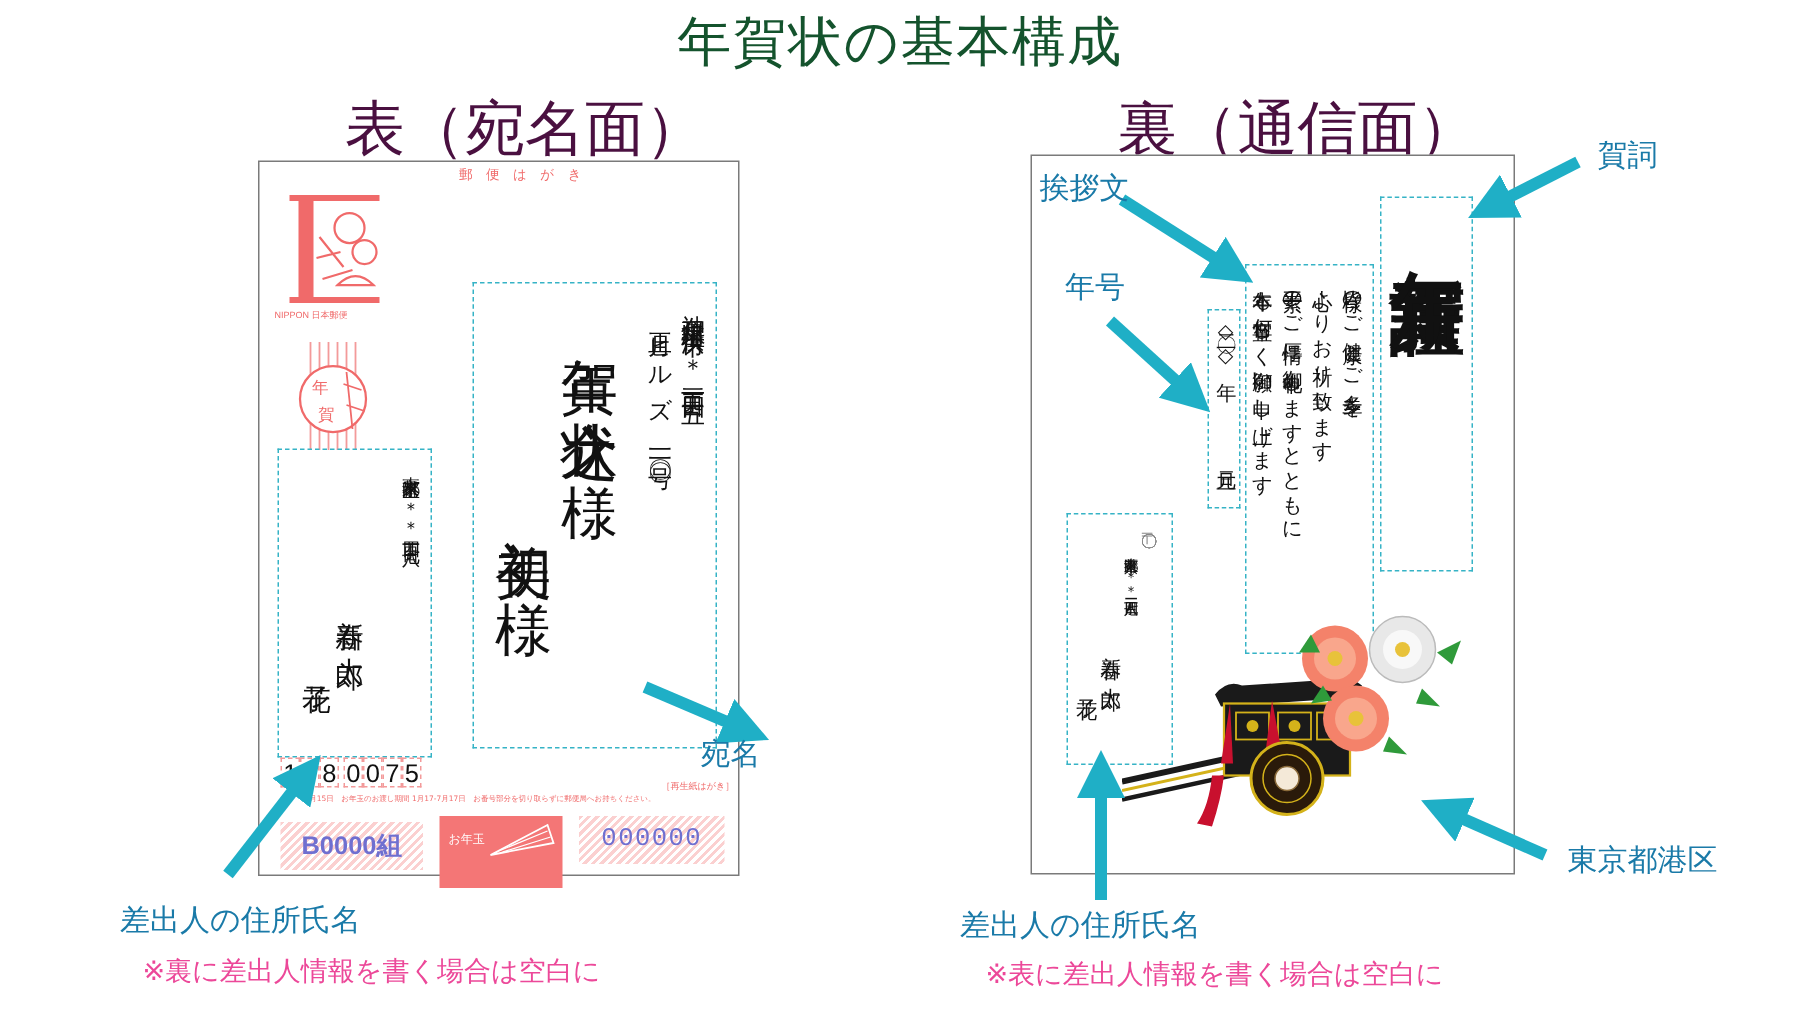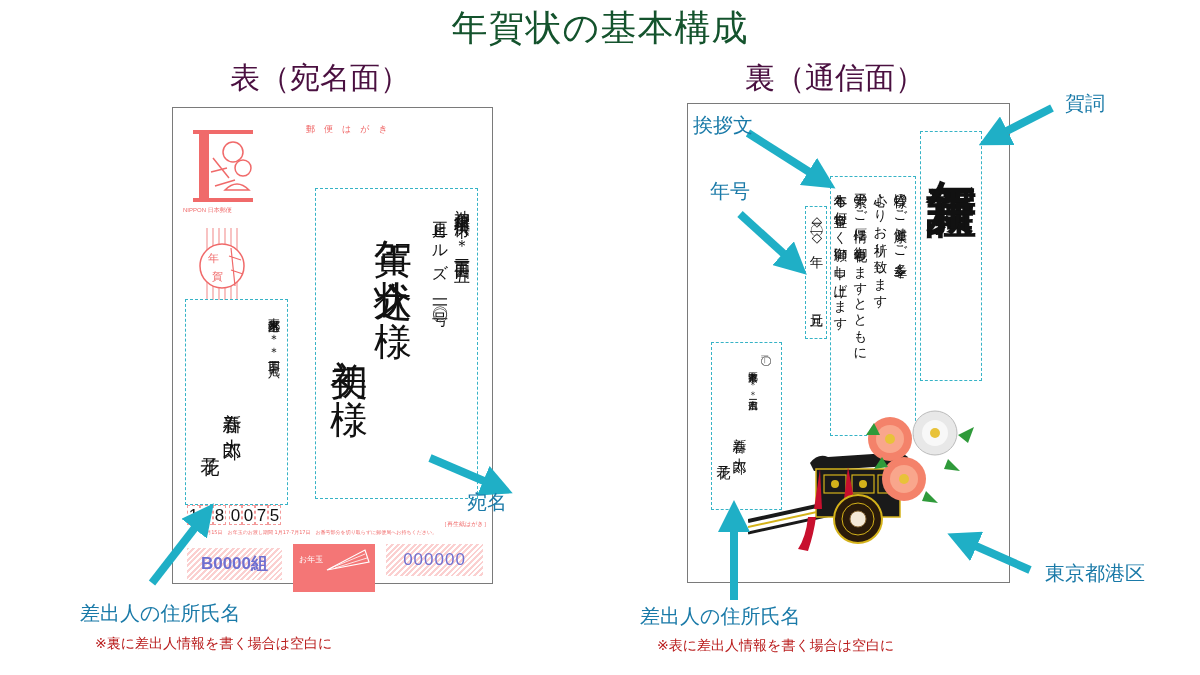--- a/index.html
+++ b/index.html
@@ -1,25 +1,25 @@
 <!DOCTYPE html>
 <html><head>
 <meta charset="utf-8">
 <style>
   html, body { margin:0; padding:0; }
   body { width:1200px; height:675px; background:#ffffff; position:relative; overflow:hidden;
          font-family:"DejaVu Sans", sans-serif; }
   .abs { position:absolute; }
   .title { left:0; width:1200px; top:4px; text-align:center; font-size:36px; color:#14532d; letter-spacing:1px; }
-  .subtitle { font-size:30px; color:#4a1040; top:58px; }
+  .subtitle { font-size:40px; color:#4a1040; top:58px; }
   .card { border:1.5px solid #7a7a7a; background:#fff; box-sizing:border-box; }
   .dash { border:1.5px dashed #36b3c6; box-sizing:border-box; }
   .vert { writing-mode:vertical-rl; text-orientation:upright; font-family:"DejaVu Serif", serif; color:#111; }
   .label { color:#1a7aa8; font-size:20px; }
-  .note { color:#b91c1c; font-size:14px; }
+  .note { color:#ec4899; font-size:18px; }
   .red { color:#f06a6a; }
   .zip-box { display:inline-block; width:20px; height:26px; border:1.5px solid #f39a9a; box-sizing:border-box;
              margin-right:2px; text-align:center; font-size:22px; line-height:24px; color:#111; font-family:"Liberation Sans", sans-serif; }
   .zip-small { display:inline-block; width:13px; height:20px; border:1px dashed #f39a9a; box-sizing:border-box;
                text-align:center; font-size:17px; line-height:19px; color:#111; font-family:"Liberation Sans", sans-serif; }
   .hatch { background:repeating-linear-gradient(135deg,#fbd0d0 0 2px,#ffffff 2px 4px); }
   .lot { color:#6f6fd0; font-family:"Liberation Sans", sans-serif; font-size:17px; text-align:center; }
 </style>
 </head>
 <body>
@@ -53,21 +53,21 @@
         <line x1="36" y1="2" x2="36" y2="74"></line>
           <line x1="42" y1="2" x2="42" y2="74"></line>
       </g>
       <circle cx="27" cy="40" r="22" fill="#fff" stroke="#f06a6a" stroke-width="1.5"></circle>
       <text x="13" y="36" font-size="11" fill="#f06a6a">年</text>
       <text x="17" y="54" font-size="11" fill="#f06a6a">賀</text>
       <path d="M36 22 L40 60 M34 30 L46 34 M36 44 L48 48" stroke="#f06a6a" stroke-width="1.2"></path>
     </svg>
   </div>
 
-  <div class="abs red" style="left:133px; top:15px; font-size:9px; letter-spacing:9px;">郵便はがき</div>
+  <div class="abs red" style="left:133px; top:2px; font-size:9px; letter-spacing:9px;">郵便はがき</div>
 
 
   <div class="abs dash" style="left:142px; top:80px; width:163px; height:311px;">
     <div class="abs vert" style="right:6px; top:8px; font-size:16px; letter-spacing:2px; line-height:18px;">神奈川県横浜市＊＊三丁目四ー五</div>
     <div class="abs vert" style="right:28px; top:20px; font-size:16px; letter-spacing:2px; line-height:18px;">正月ヒルズ　一〇〇一号</div>
     <div class="abs vert" style="left:56px; top:20px; font-size:38px; line-height:42px; letter-spacing:1px;">年賀　状之介　様</div>
     <div class="abs vert" style="left:12px; top:140px; font-size:38px; line-height:42px; letter-spacing:1px;">初美　様</div>
   </div>
 
   <div class="abs dash" style="left:12px; top:191px; width:103px; height:206px;">
@@ -87,21 +87,21 @@
     <div class="lot" style="line-height:32px;">B0000組</div>
   </div>
   <div class="abs" style="left:120px; top:436px; width:82px; height:48px; background:#f47676;">
     <div class="abs" style="left:6px; top:10px; font-size:8px; color:#fff;">お年玉</div>
     <svg class="abs" style="left:32px; top:4px;" width="46" height="24" viewBox="0 0 46 24">
       <path d="M2 22 L40 2 L44 14 Z" fill="none" stroke="#fff" stroke-width="1.2"></path>
       <path d="M6 20 L40 6 M10 20 L42 10" stroke="#fff" stroke-width="0.8"></path>
     </svg>
   </div>
   <div class="abs hatch" style="left:213px; top:436px; width:97px; height:32px;">
-    <div class="lot" style="line-height:32px; letter-spacing:1px;">000000</div>
+    <div class="lot" style="line-height:32px; letter-spacing:1px;font-family:Liberation Mono, monospace;">000000</div>
   </div>
 </div>
 
 <div class="abs card" style="left:687px; top:103px; width:323px; height:480px;">
 
   <div class="abs dash" style="left:232px; top:27px; width:62px; height:250px;">
     <div class="abs vert" style="left:4px; top:14px; font-size:50px; line-height:54px; font-weight:bold; letter-spacing:-2px;">謹賀新年</div>
   </div>
 
   <div class="abs dash" style="left:142px; top:72px; width:86px; height:260px;">

